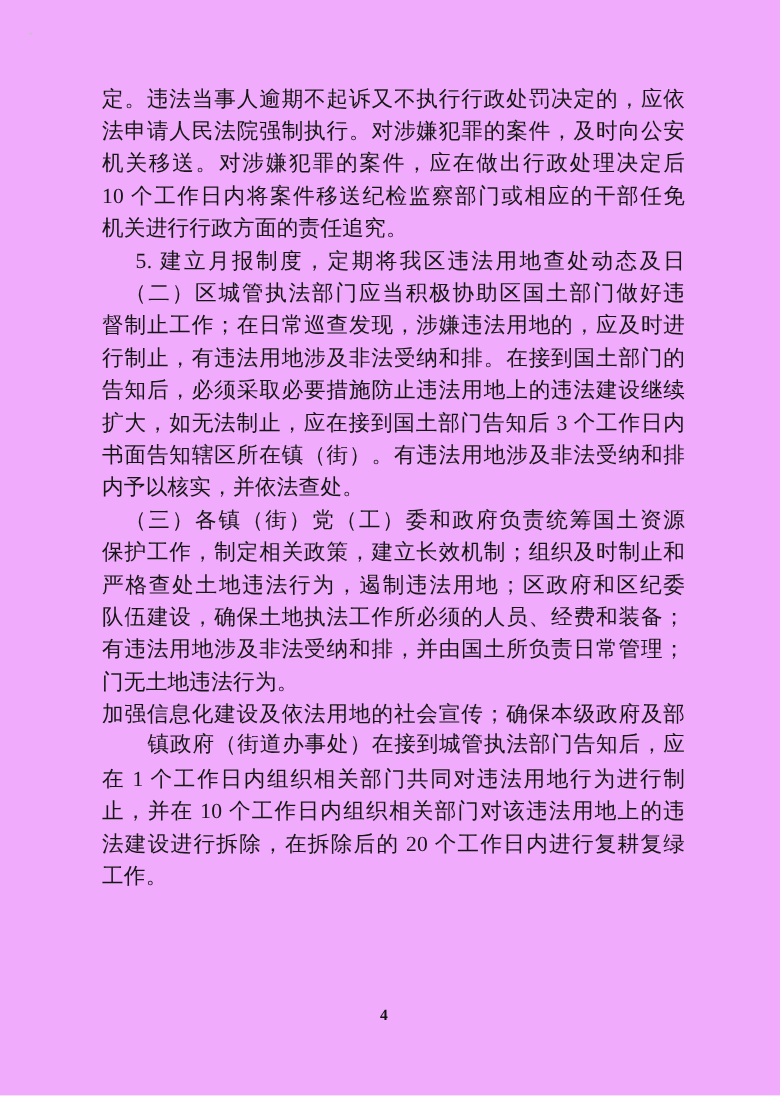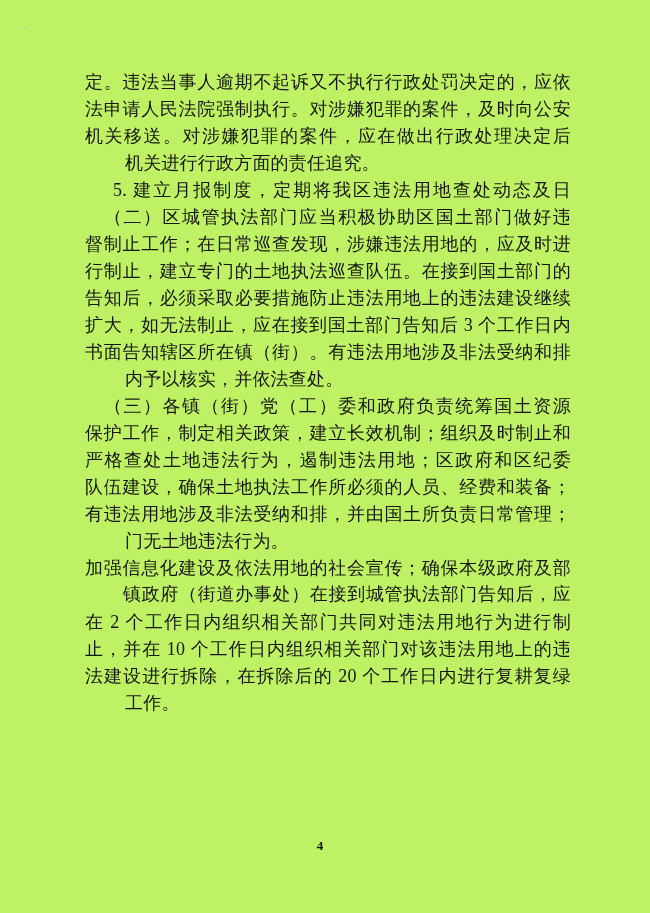--- a/index.html
+++ b/index.html
@@ -4,21 +4,21 @@
 <style>
   html, body {
     margin: 0;
     padding: 0;
     background: #ffffff;
   }
   .page {
     position: relative;
     width: 650px;
     height: 913px;
-    background: #bef264;
+    background: #f0abfc;
     overflow: hidden;
     font-family: "Liberation Serif", serif;
     box-sizing: border-box;
     outline: 1px solid #ececec;
   }
   .text-block {
     position: absolute;
     left: 85px;
     top: 69px;
     width: 486px;
@@ -28,21 +28,20 @@
     line-height: 27px;
     font-size: 18px;
     color: #161616;
     text-align: justify;
     text-align-last: justify;
     overflow: hidden;
     letter-spacing: 0.2px;
   }
   .line.last {
     text-align-last: left;
-    margin-left: 40px;
   }
   .line.ind1  { padding-left: 19px; font-family: Liberation Serif, serif; }
   .line.ind15 { padding-left: 28px; }
   .line.ind2  { padding-left: 38px; font-family: Liberation Mono, monospace; }
   .page-number {
     position: absolute;
     top: 838px;
     left: 0;
     width: 640px;
     text-align: center;
@@ -64,36 +63,37 @@
 </style>
 </head>
 <body>
 
 <div class="page">
   <div class="speck"></div>
   <div class="text-block">
       <div class="line">定。违法当事人逾期不起诉又不执行行政处罚决定的，应依</div>
       <div class="line">法申请人民法院强制执行。对涉嫌犯罪的案件，及时向公安</div>
       <div class="line">机关移送。对涉嫌犯罪的案件，应在做出行政处理决定后</div>
+      <div class="line">10 个工作日内将案件移送纪检监察部门或相应的干部任免</div>
       <div class="line last">机关进行行政方面的责任追究。</div>
       <div class="line ind15">5. 建立月报制度，定期将我区违法用地查处动态及日</div>
       <div class="line ind1">（二）区城管执法部门应当积极协助区国土部门做好违</div>
       <div class="line">督制止工作；在日常巡查发现，涉嫌违法用地的，应及时进</div>
-      <div class="line">行制止，建立专门的土地执法巡查队伍。在接到国土部门的</div>
+      <div class="line">行制止，有违法用地涉及非法受纳和排。在接到国土部门的</div>
       <div class="line">告知后，必须采取必要措施防止违法用地上的违法建设继续</div>
       <div class="line">扩大，如无法制止，应在接到国土部门告知后 3 个工作日内</div>
       <div class="line">书面告知辖区所在镇（街）。有违法用地涉及非法受纳和排</div>
       <div class="line last">内予以核实，并依法查处。</div>
       <div class="line ind1">（三）各镇（街）党（工）委和政府负责统筹国土资源</div>
       <div class="line">保护工作，制定相关政策，建立长效机制；组织及时制止和</div>
       <div class="line">严格查处土地违法行为，遏制违法用地；区政府和区纪委</div>
       <div class="line">队伍建设，确保土地执法工作所必须的人员、经费和装备；</div>
       <div class="line">有违法用地涉及非法受纳和排，并由国土所负责日常管理；</div>
       <div class="line last">门无土地违法行为。</div>
       <div class="line">加强信息化建设及依法用地的社会宣传；确保本级政府及部</div>
       <div class="line ind2">镇政府（街道办事处）在接到城管执法部门告知后，应</div>
-      <div class="line">在 2 个工作日内组织相关部门共同对违法用地行为进行制</div>
+      <div class="line">在 1 个工作日内组织相关部门共同对违法用地行为进行制</div>
       <div class="line">止，并在 10 个工作日内组织相关部门对该违法用地上的违</div>
       <div class="line">法建设进行拆除，在拆除后的 20 个工作日内进行复耕复绿</div>
       <div class="line last">工作。</div>
     </div>
   <div class="page-number">4</div>
 </div>
 
 </body></html>

